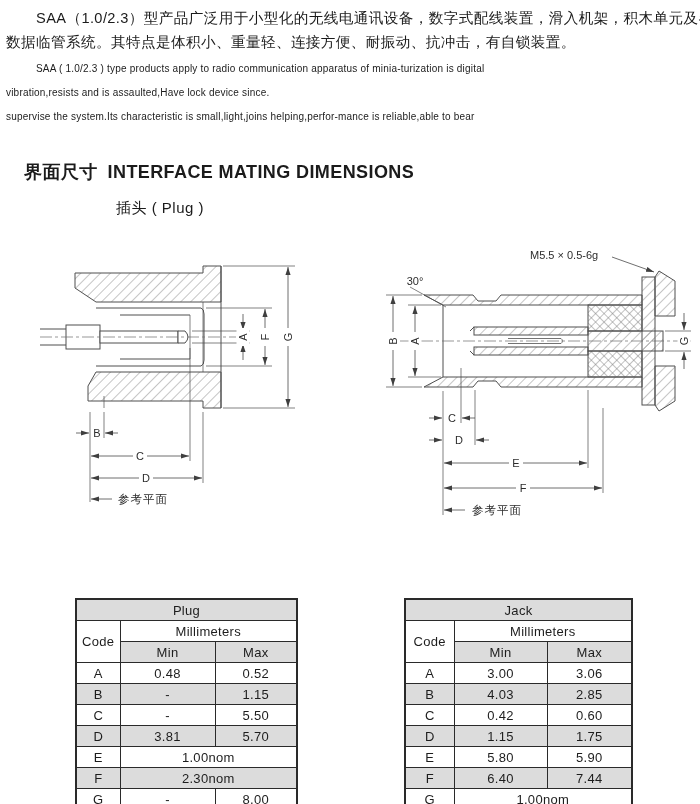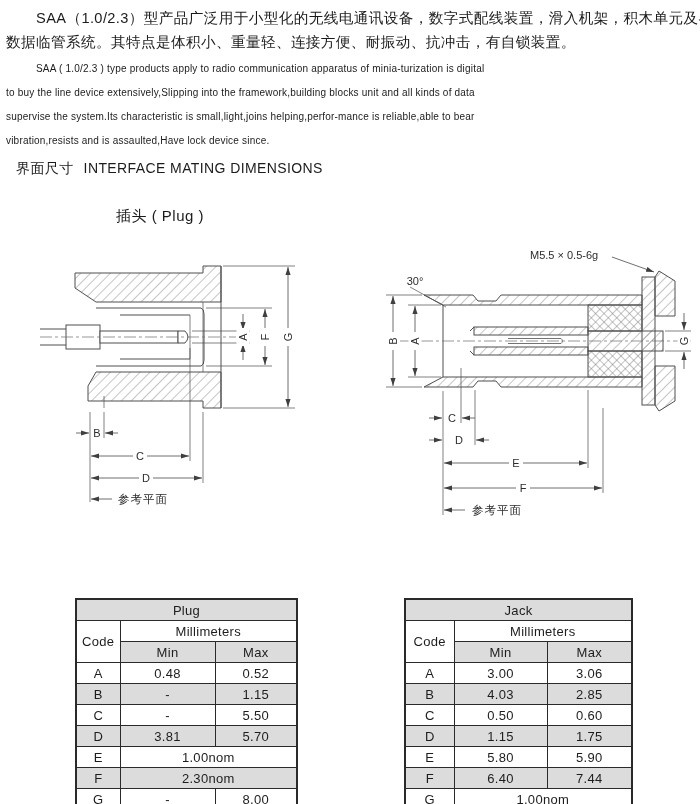--- a/index.html
+++ b/index.html
@@ -6,24 +6,24 @@
   .page{
     position:relative;width:700px;height:804px;margin:0 auto;
     background:#ffffff;overflow:hidden;
     font-family:"Liberation Sans","DejaVu Sans",sans-serif;
     color:#1b1b1b;
   }
   .para{position:absolute;left:6px;right:6px;}
   .para .ln{font-size:10px;line-height:24px;white-space:nowrap;letter-spacing:0.2px;}
   .para .ln.cjk{font-size:14.6px;letter-spacing:0.4px;}
   .para .ln.indent{padding-left:30px;}
-  .sec-head{position:absolute;left:16px;top:160px;font-weight:normal;font-size:14px;letter-spacing:0.4px;white-space:nowrap;}
+  .sec-head{position:absolute;left:24px;top:160px;font-weight:bold;font-size:18px;letter-spacing:0.4px;white-space:nowrap;}
   .sec-head .cn{margin-right:10px;}
   .fig-title{position:absolute;top:199px;font-size:15px;letter-spacing:0.5px;text-align:center;width:180px;white-space:nowrap;}
-  .fig-title.plug{left:70px;margin-top:8px;}
+  .fig-title.plug{left:70px;}
   .fig-title.jack{left:402px;}
   svg{position:absolute;}
   svg text{font-family:"Liberation Sans","DejaVu Sans",sans-serif;}
   .dimtxt{font-size:11px;fill:#2c2c2c;}
   .cjktxt{font-size:11.5px;fill:#2c2c2c;letter-spacing:1px;}
   table{border-collapse:collapse;table-layout:fixed;position:absolute;background:#fff;}
   table,td{border:1px solid #2a2a2a;}
   table{border-width:2px;}
   td{height:20px;padding:0;text-align:center;vertical-align:middle;font-size:13px;color:#1d1d1d;letter-spacing:0.3px;overflow:hidden;}
   td.g{background:#dcdcdc;}
@@ -36,23 +36,22 @@
 
 <div class="page">
 
   <div class="para" style="top:6px;">
     <div class="ln cjk indent">SAA（1.0/2.3）型产品广泛用于小型化的无线电通讯设备，数字式配线装置，滑入机架，积木单元及各类</div>
     <div class="ln cjk">数据临管系统。其特点是体积小、重量轻、连接方便、耐振动、抗冲击，有自锁装置。</div>
   </div>
 
   <div class="para" style="top:57px;">
     <div class="ln indent">SAA ( 1.0/2.3 ) type products apply to radio communication apparatus of minia-turization is digital</div>
-    <div class="ln">to buy the line device extensively,Slipping into the framework,building blocks unit and all kinds of data</div>
+    <div class="ln">vibration,resists and is assaulted,Have lock device since.</div>
     <div class="ln">supervise the system.Its characteristic is small,light,joins helping,perfor-mance is reliable,able to bear</div>
-    <div class="ln">vibration,resists and is assaulted,Have lock device since.</div>
   </div>
 
   <div class="sec-head">
     <span class="cn">界面尺寸</span><span>INTERFACE MATING DIMENSIONS</span>
   </div>
 
   <div class="fig-title plug">插头 ( Plug )</div>
 
   <svg style="left:38px;top:236px;" width="300" height="290" viewBox="0 0 300 290">
     <defs>
@@ -310,21 +309,21 @@
       <td class="w">3.00</td>
       <td class="w">3.06</td>
     </tr>
     <tr>
       <td class="g">B</td>
       <td class="g">4.03</td>
       <td class="g">2.85</td>
     </tr>
     <tr>
       <td class="w">C</td>
-      <td class="w">0.50</td>
+      <td class="w">0.42</td>
       <td class="w">0.60</td>
     </tr>
     <tr>
       <td class="g">D</td>
       <td class="g">1.15</td>
       <td class="g">1.75</td>
     </tr>
     <tr>
       <td class="w">E</td>
       <td class="w">5.80</td>

